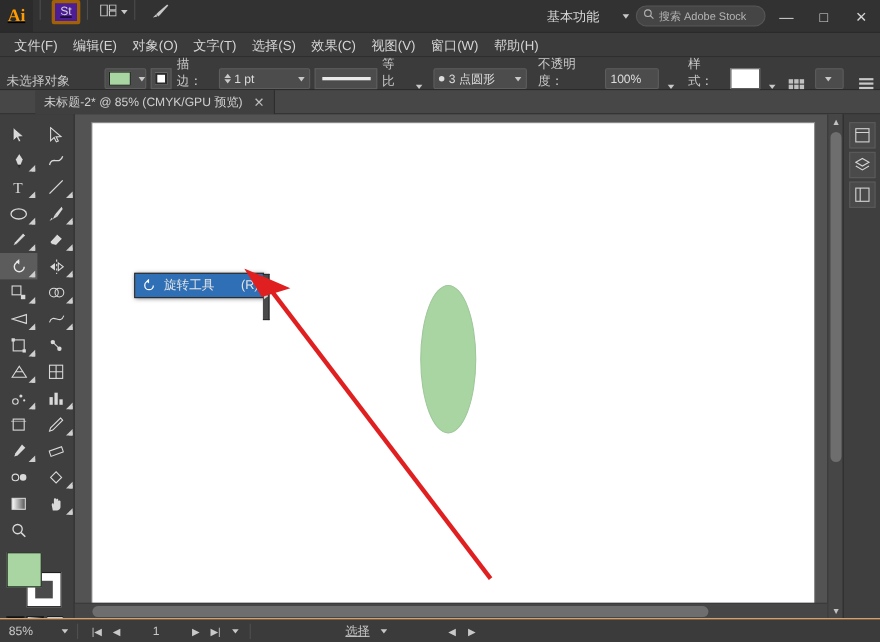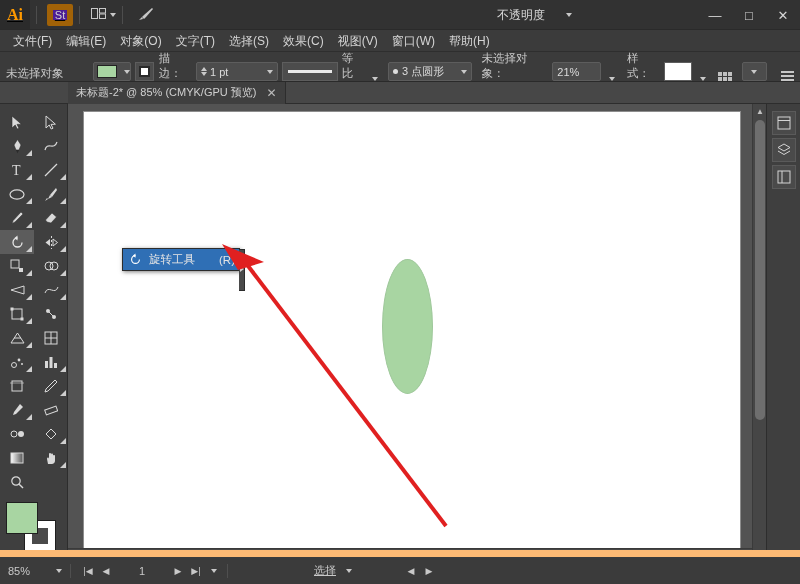--- a/index.html
+++ b/index.html
@@ -6,34 +6,34 @@
   html, body {
     width: 800px; height: 584px;
     font-family: "Liberation Sans", sans-serif;
     background: #3c3c3c;
     overflow: hidden;
   }
   body { position: relative; }
 
   
   .titlebar {
-    height: 30px; background: #323232; display: flex; align-items: center;
+    height: 30px; background: #323232; display: flex; 
     border-bottom: 1px solid #2a2a2a; position: relative; text-decoration: underline;
   }
   .ai-logo {
     width: 30px; height: 29px; background: #2b2b2b; color: #ff9a00;
     font-size: 16px; font-weight: bold; display: flex; align-items: center;
     justify-content: center; font-family: "Liberation Serif", serif;
   }
   .tb-btn {
     height: 22px; min-width: 26px; margin-left: 4px; display: flex;
     align-items: center; justify-content: center; color: #d2d2d2;
     font-size: 11px; border-radius: 2px;
   }
-  .tb-btn.boxed { background: #4c1d95; border: 6px solid #a16207; }
+  .tb-btn.boxed { background: #4c1d95; border: 3px solid #a16207; }
   .tb-sep { width: 1px; height: 18px; background: #4d4d4d; margin: 0 6px; }
   .caret { width: 0; height: 0; border-left: 3px solid transparent;
            border-right: 3px solid transparent; border-top: 4px solid #c8c8c8;
            margin-left: 4px; }
   .workspace-label {
     position: absolute; left: 497px; top: 7px; color: #d8d8d8; font-size: 12px;
   }
   .ws-caret { position: absolute; left: 562px; top: 13px; }
   .search-box {
     position: absolute; left: 578px; top: 5px; width: 118px; height: 19px;
@@ -104,21 +104,21 @@
   }
   .gridicon { display: grid; grid-template-columns: repeat(3, 4px);
     grid-gap: 1px; }
   .gridicon span { width: 4px; height: 4px; background: #c0c0c0; display: block; }
   .hamb { display: flex; flex-direction: column; gap: 2px; }
   .hamb span { width: 13px; height: 2px; background: #c7c7c7; display: block; }
 
   
   .tabbar {
     height: 22px; background: #474747; display: flex; align-items: center;
-    padding-left: 68px; border-bottom: 1px solid #2d2d2d;
+    padding-left: 32px; border-bottom: 1px solid #2d2d2d;
   }
   .doctab {
     background: #3f3f3f; height: 22px; display: flex; align-items: center;
     padding: 0 8px; color: #d0d0d0; font-size: 11px; gap: 10px;
     border-right: 1px solid #2d2d2d;
   }
   .doctab .x { font-size: 12px; color: #bdbdbd; }
 
   
   .main { position: absolute; top: 104px; left: 0; right: 0; bottom: 22px; }
@@ -241,22 +241,22 @@
     position: absolute; left: 1px; top: 16px; width: 0; height: 0;
     border-top: 3px solid transparent; border-bottom: 3px solid transparent;
     border-left: 4px solid #d0d0d0;
   }
 
   
   .annot-arrow { position: absolute; left: 150px; top: 140px; z-index: 50; }
 
   
   .statusbar {
-    position: absolute; left: 0; right: 0; bottom: 0; height: 34px;
-    background: #3b3b3b; border-top: 7px solid #fdba74;
+    position: absolute; left: 0; right: 0; bottom: 0; height: 22px;
+    background: #3b3b3b; border-top: 1px solid #fdba74;
     display: flex; align-items: center; color: #c9c9c9; font-size: 11px;
   }
   .sb-zoom { width: 52px; padding-left: 8px; }
   .sb-div { width: 1px; height: 14px; background: #4f4f4f; }
   .sb-page { width: 54px; text-align: center; }
   .sb-nav { width: 18px; text-align: center; font-size: 9px; }
   .sb-sel { margin-left: 76px; text-decoration: underline; }
 </style>
 </head>
 <body>
@@ -279,23 +279,32 @@
   <div class="tb-sep"></div>
   <div class="tb-btn">
     <span>
       <svg width="16" height="14" viewBox="0 0 16 14">
           <path d="M14 1 L6 8 L4 10 L6 12 L8 10 L15 2 Z" fill="#c8c8c8"></path>
           <path d="M4 10 L1 13 L5 12 Z" fill="#c8c8c8"></path>
         </svg>
     </span>
   </div>
 
-  <div class="workspace-label">不透明度</div>
+  <div class="workspace-label">基本功能</div>
   <span class="caret ws-caret"></span>
 
+  <div class="search-box">
+    <span class="search-ic">
+      <svg width="10" height="10" viewBox="0 0 10 10">
+          <circle cx="4" cy="4" r="3" fill="none" stroke="#b4b4b4"></circle>
+          <line x1="6.2" y1="6.2" x2="9" y2="9" stroke="#b4b4b4"></line>
+        </svg>
+    </span>
+    <span>搜索 Adobe Stock</span>
+  </div>
 
   <div class="winbtns">
     <div class="winbtn">—</div>
     <div class="winbtn">□</div>
     <div class="winbtn close">✕</div>
   </div>
 </div>
 
 <div class="menubar">
   <div class="menu-item">文件(F)</div>
@@ -337,23 +346,23 @@
   </div>
   <div class="cb-text">等比</div>
   <span class="caret"></span>
 
   <div class="dropdown" style="width:86px;margin-left:6px">
     <span class="dot"></span>
     <span>3 点圆形</span>
     <span class="caret" style="margin-left:auto"></span>
   </div>
 
-  <div class="cb-text" style="margin-left:6px">未选择对象：</div>
+  <div class="cb-text" style="margin-left:6px">不透明度：</div>
   <div class="num-field" style="width:50px">
-    <span>21%</span>
+    <span>100%</span>
   </div>
   <span class="caret"></span>
 
   <div class="cb-text" style="margin-left:8px">样式：</div>
   <div class="style-swatch"></div>
   <span class="caret"></span>
 
   <div style="margin-left:8px" class="gridicon">
     <span></span>
       <span></span>

